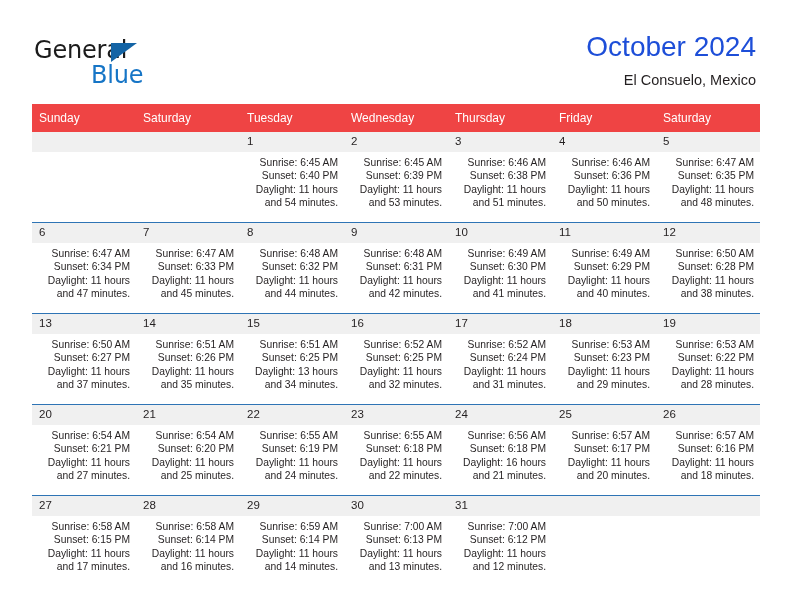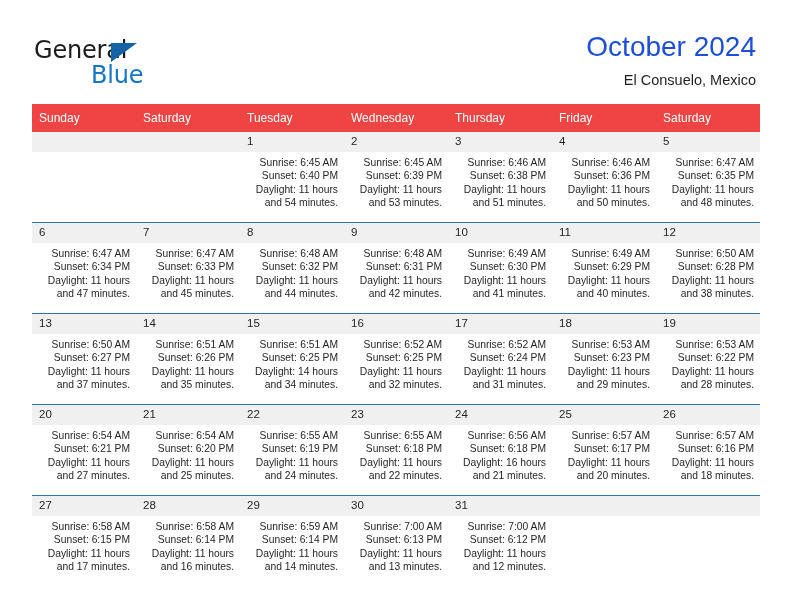--- a/index.html
+++ b/index.html
@@ -315,21 +315,21 @@
                 <div>Sunrise: 6:51 AM</div>
                 <div>Sunset: 6:26 PM</div>
                 <div class="daylight">Daylight: 11 hours and 35 minutes.</div>
               </div>
             </td>
             <td>
               <div class="daynum">15</div>
               <div class="info">
                 <div>Sunrise: 6:51 AM</div>
                 <div>Sunset: 6:25 PM</div>
-                <div class="daylight">Daylight: 14 hours and 34 minutes.</div>
+                <div class="daylight">Daylight: 13 hours and 34 minutes.</div>
               </div>
             </td>
             <td>
               <div class="daynum">16</div>
               <div class="info">
                 <div>Sunrise: 6:52 AM</div>
                 <div>Sunset: 6:25 PM</div>
                 <div class="daylight">Daylight: 11 hours and 32 minutes.</div>
               </div>
             </td>

